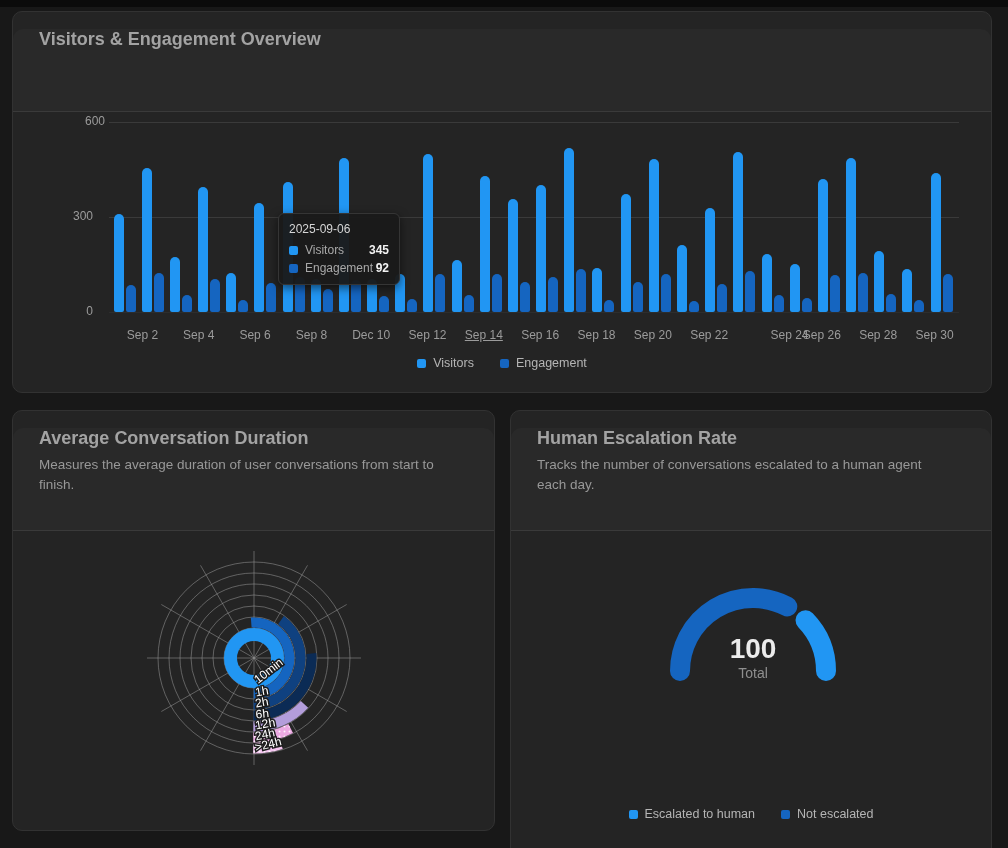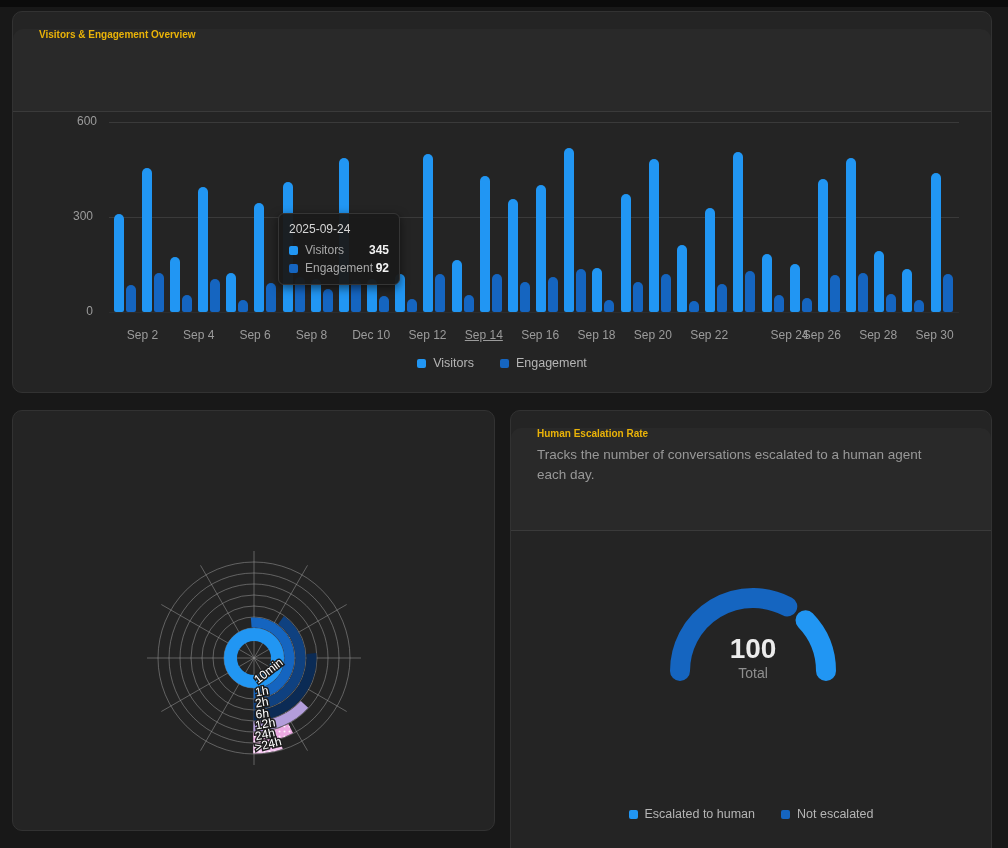--- a/index.html
+++ b/index.html
@@ -3,21 +3,21 @@
 <meta charset="utf-8">
 <style>
   html,body{margin:0;padding:0;background:#181818;}
   body{position:relative;width:1008px;height:848px;overflow:hidden;
        font-family:"Liberation Sans",sans-serif;}
   .top-strip{position:absolute;left:0;top:0;width:1008px;height:7px;background:#0b0b0b;}
   .card{position:absolute;background:#242424;border:1px solid #323232;border-radius:10px;
         box-sizing:border-box;}
   .card-header{background:#292929;border-bottom:1px solid #3a3a3a;border-radius:10px 10px 0 0;
         box-sizing:border-box;}
-  .card-title{margin:17px 40px 6px 26px;font-size:10px;font-weight:bold;color:#eab308;}
+  .card-title{margin:17px 40px 6px 26px;font-size:18px;font-weight:bold;color:#a3a3a3;}
   .card-sub{margin:0 48px 0 26px;font-size:13.5px;line-height:20px;color:#989898;}
   .plot{position:absolute;left:0;right:0;}
   .gridline{position:absolute;height:1px;background:#3a3a3a;}
   .gridline.zero{background:#2d2d2d;}
   .ylab,.xlab{position:absolute;font-size:12px;color:#9b9b9b;}
   .ylab{width:40px;text-align:right;}
   .xlab{width:52px;text-align:left;}
   .bar{position:absolute;width:10px;border-radius:5px 5px 2px 2px;}
   .legend-row{position:absolute;left:0;right:0;display:flex;justify-content:center;
         gap:26px;align-items:center;}
@@ -44,21 +44,21 @@
 <section class="card" id="card-visitors" style="left:12px;top:11px;width:980px;height:382px;">
   <div class="card-header" style="height:83px;">
     <h2 class="card-title">Visitors &amp; Engagement Overview</h2>
   </div>
   <div class="plot" id="plot-bars" style="top:84px;bottom:0;">
       <div class="gridline zero" style="left: 96px; width: 850px; top: 216px;"></div>
       <div class="ylab" style="left: 40px; top: 208px;">0</div>
       <div class="gridline" style="left: 96px; width: 850px; top: 121px;"></div>
       <div class="ylab" style="left: 40px; top: 113px;">300</div>
       <div class="gridline" style="left: 96px; width: 850px; top: 26px;"></div>
-      <div class="ylab" style="left: 44px; top: 18px;">600</div>
+      <div class="ylab" style="left: 52px; top: 18px;">600</div>
       <div class="bar" style="left: 100.6px; top: 117.833px; height: 98.1667px; background: rgb(33, 150, 243);"></div>
       <div class="bar" style="left: 112.6px; top: 189.083px; height: 26.9167px; background: rgb(21, 101, 192);"></div>
       <div class="bar" style="left: 128.77px; top: 71.9167px; height: 144.083px; background: rgb(33, 150, 243);"></div>
       <div class="bar" style="left: 140.77px; top: 177.05px; height: 38.95px; background: rgb(21, 101, 192);"></div>
       <div class="bar" style="left: 156.94px; top: 160.9px; height: 55.1px; background: rgb(33, 150, 243);"></div>
       <div class="bar" style="left: 168.94px; top: 198.9px; height: 17.1px; background: rgb(21, 101, 192);"></div>
       <div class="bar" style="left: 185.11px; top: 90.9167px; height: 125.083px; background: rgb(33, 150, 243);"></div>
       <div class="bar" style="left: 197.11px; top: 183.067px; height: 32.9333px; background: rgb(21, 101, 192);"></div>
       <div class="bar" style="left: 213.28px; top: 177.05px; height: 38.95px; background: rgb(33, 150, 243);"></div>
       <div class="bar" style="left: 225.28px; top: 203.967px; height: 12.0333px; background: rgb(21, 101, 192);"></div>
@@ -122,21 +122,21 @@
       <div class="xlab" style="left: 508.15px; top: 232px;">Sep 16</div>
       <div class="xlab" style="left: 564.49px; top: 232px;">Sep 18</div>
       <div class="xlab" style="left: 620.83px; top: 232px;">Sep 20</div>
       <div class="xlab" style="left: 677.17px; top: 232px;">Sep 22</div>
       <div class="xlab" style="left: 733.51px; top: 232px; margin-left: 24px;">Sep 24</div>
       <div class="xlab" style="left: 789.85px; top: 232px;">Sep 26</div>
       <div class="xlab" style="left: 846.19px; top: 232px;">Sep 28</div>
       <div class="xlab" style="left: 902.53px; top: 232px;">Sep 30</div>
     </div>
   <div class="tooltip" id="bar-tooltip">
-    <div class="tt-title">2025-09-24</div>
+    <div class="tt-title">2025-09-06</div>
     <div id="tt-rows">
         <div class="tt-row">
           <div class="tt-marker" style="background: rgb(33, 150, 243);"></div>
           <span class="tt-label">Visitors</span>
           <span class="tt-value">345</span>
         </div>
         <div class="tt-row">
           <div class="tt-marker" style="background: rgb(21, 101, 192);"></div>
           <span class="tt-label">Engagement</span>
           <span class="tt-value">92</span>
@@ -149,20 +149,24 @@
         <span>Visitors</span>
       </div>
       <div class="legend-item">
         <div class="lg-marker" style="background: rgb(21, 101, 192);"></div>
         <span>Engagement</span>
       </div>
     </div>
 </section>
 
 <section class="card" id="card-duration" style="left:12px;top:410px;width:483px;height:421px;">
+  <div class="card-header" style="height:103px;">
+    <h2 class="card-title">Average Conversation Duration</h2>
+    <p class="card-sub">Measures the average duration of user conversations from start to finish.</p>
+  </div>
   <svg id="rose-svg" style="position:absolute;left:0;top:104px;" width="481" height="315" viewBox="0 0 481 315">
     <defs>
       <pattern id="dotpat" patternUnits="userSpaceOnUse" width="5" height="5">
         <circle cx="1.5" cy="1.5" r="1" fill="rgba(255,255,255,.85)"></circle>
       </pattern>
     </defs>
   <circle cx="241" cy="143" r="19" fill="none" stroke="rgba(150,150,150,0.55)" stroke-width="1"></circle>
       <circle cx="241" cy="143" r="30" fill="none" stroke="rgba(150,150,150,0.55)" stroke-width="1"></circle>
       <circle cx="241" cy="143" r="41" fill="none" stroke="rgba(150,150,150,0.55)" stroke-width="1"></circle>
       <circle cx="241" cy="143" r="52" fill="none" stroke="rgba(150,150,150,0.55)" stroke-width="1"></circle>

